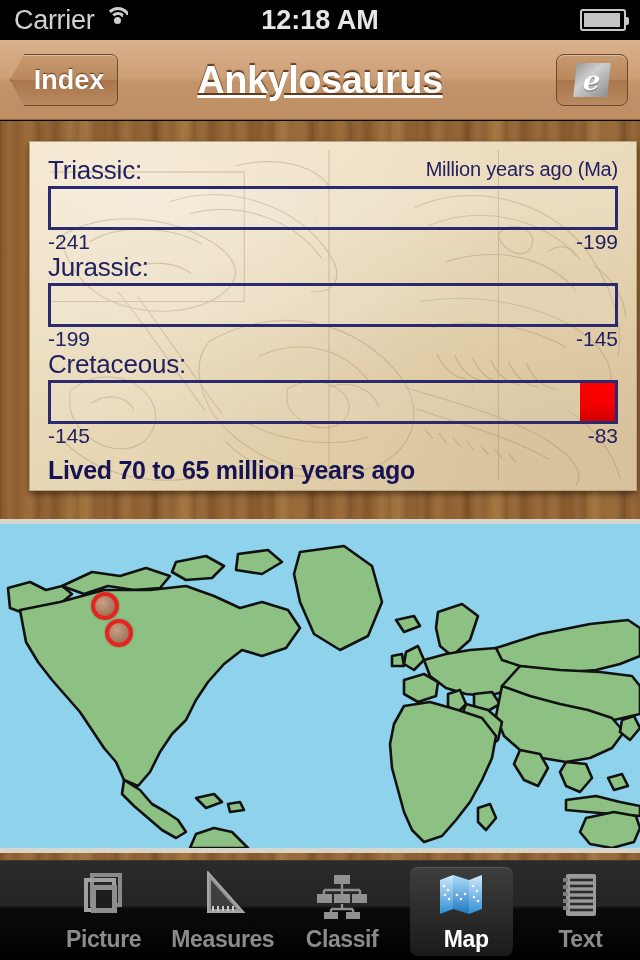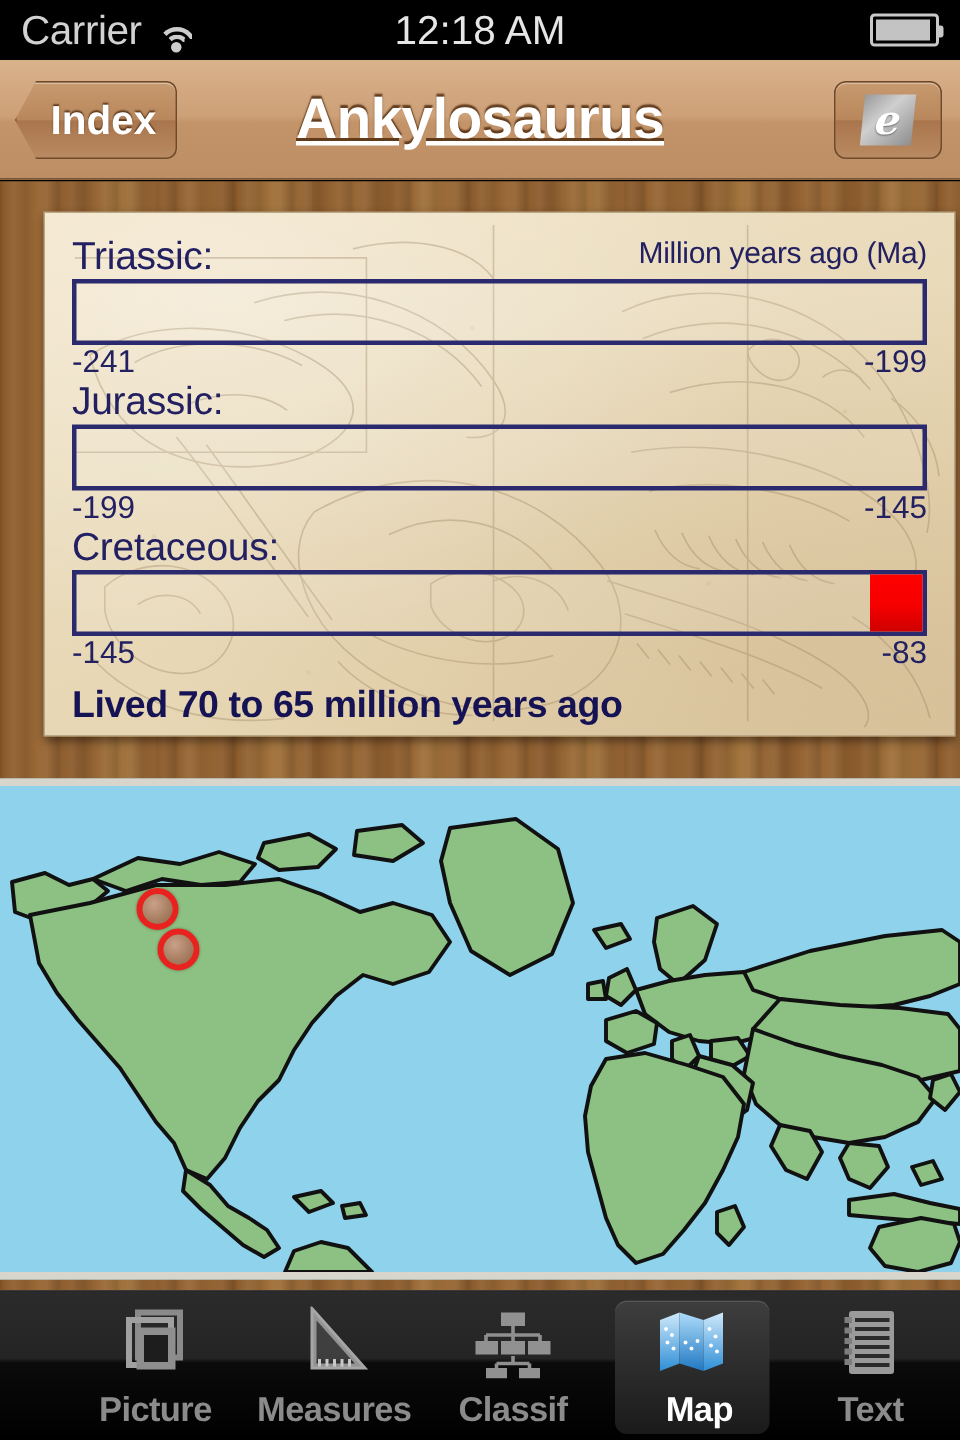--- a/index.html
+++ b/index.html
@@ -9,31 +9,31 @@
     background:#000;
   }
   #app { position:relative; width:640px; height:960px; overflow:hidden; }
 
   
   .statusbar{
     position:absolute; left:0; top:0; width:640px; height:40px;
     background:#000; color:#cfcfcf;
     display:flex; align-items:center;
   }
-  .sb-left{ display:flex; align-items:flex-end; gap:10px; padding-left:14px; }
+  .sb-left{ display:flex; align-items:flex-start; gap:10px; padding-left:14px; }
   .sb-carrier{ font-size:27px; font-weight:400; color:#d2d2d2; letter-spacing:-0.3px;}
   .wifi{ position:relative; width:28px; height:20px; }
   .wifi i{ position:absolute; display:block; border:3px solid #cdcdcd; border-bottom-color:transparent;
            border-left-color:transparent; border-right-color:transparent; border-radius:50% 50% 0 0 / 100% 100% 0 0;}
   .wifi i:nth-child(1){ width:26px;height:13px; left:1px; top:2px; }
   .wifi i:nth-child(2){ width:16px;height:8px;  left:6px; top:7px; }
   .wifi i:nth-child(3){ width:7px; height:7px;  left:10px;top:12px; background:#cdcdcd;
                         border-radius:50%; border:0;}
   .sb-time{ position:absolute; left:0; right:0; text-align:center; font-size:27px;
-            font-weight:400; color:#e6e6e6; letter-spacing:0px; }
+            font-weight:700; color:#e6e6e6; letter-spacing:0px; }
   .sb-right{ margin-left:auto; padding-right:14px; display:flex; align-items:center;}
   .battery{ position:relative; width:46px; height:22px; border:2px solid #c8c8c8;
             border-radius:3px; }
   .battery .lvl{ position:absolute; left:2px; top:2px; bottom:2px; width:36px; background:#c3c3c3;}
   .battery:after{ content:""; position:absolute; right:-5px; top:6px; width:3px; height:8px;
                   background:#c8c8c8; border-radius:0 2px 2px 0; }
 
   
   .navbar{
     position:absolute; left:0; top:40px; width:640px; height:80px;

